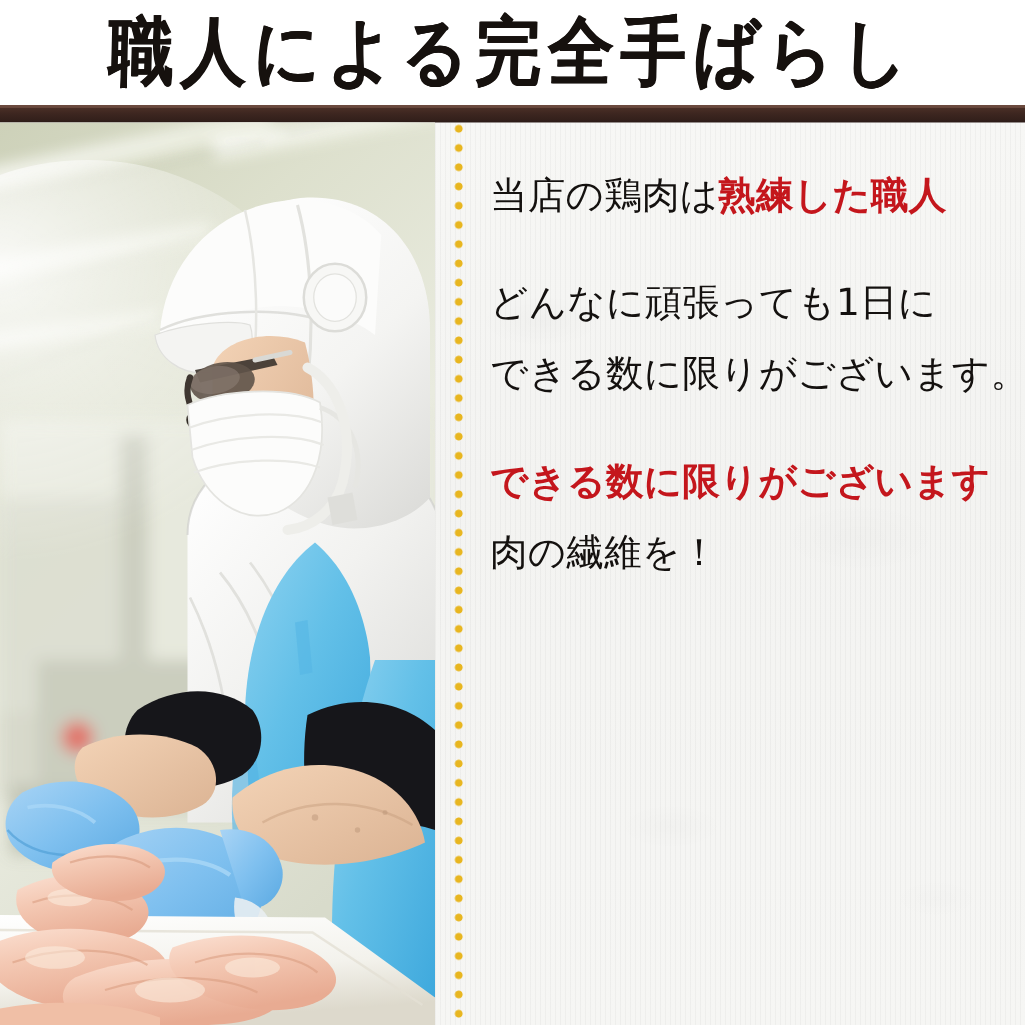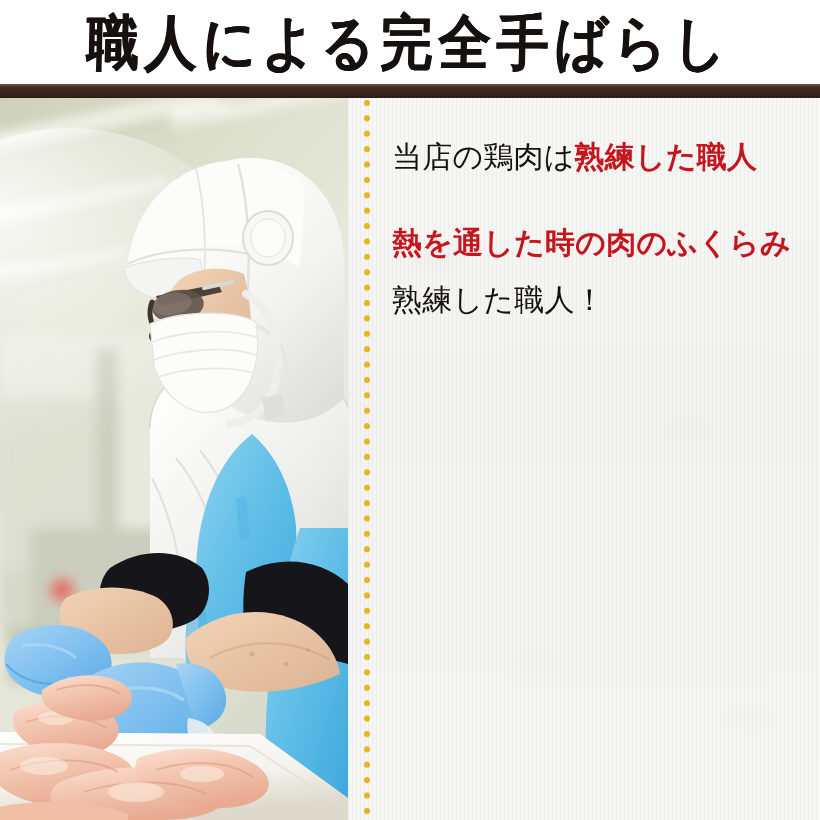--- a/index.html
+++ b/index.html
@@ -315,23 +315,25 @@
     <div class="panel-noise"></div>
     <div class="dotted-rule"></div>
 
     <div class="copy">
 
       <p class="para">
         <span class="line"><span class="blk">当店の鶏肉は</span><span class="red">熟練した職人</span></span>
       </p>
 
       <p class="para">
+        <span class="line"><span class="blk">どんなに頑張っても1日に</span></span>
+        <span class="line"><span class="blk">できる数に限りがございます。</span></span>
       </p>
 
       <p class="para">
-        <span class="line"><span class="red">熱を通した時の肉のふくらみ</span></span>
-        <span class="line"><span class="blk">熟練した職人！</span></span>
+        <span class="line"><span class="red">できる数に限りがございます</span></span>
+        <span class="line"><span class="blk">肉の繊維を！</span></span>
       </p>
 
     </div>
   </div>
 
 </div>
 
 </body></html>

